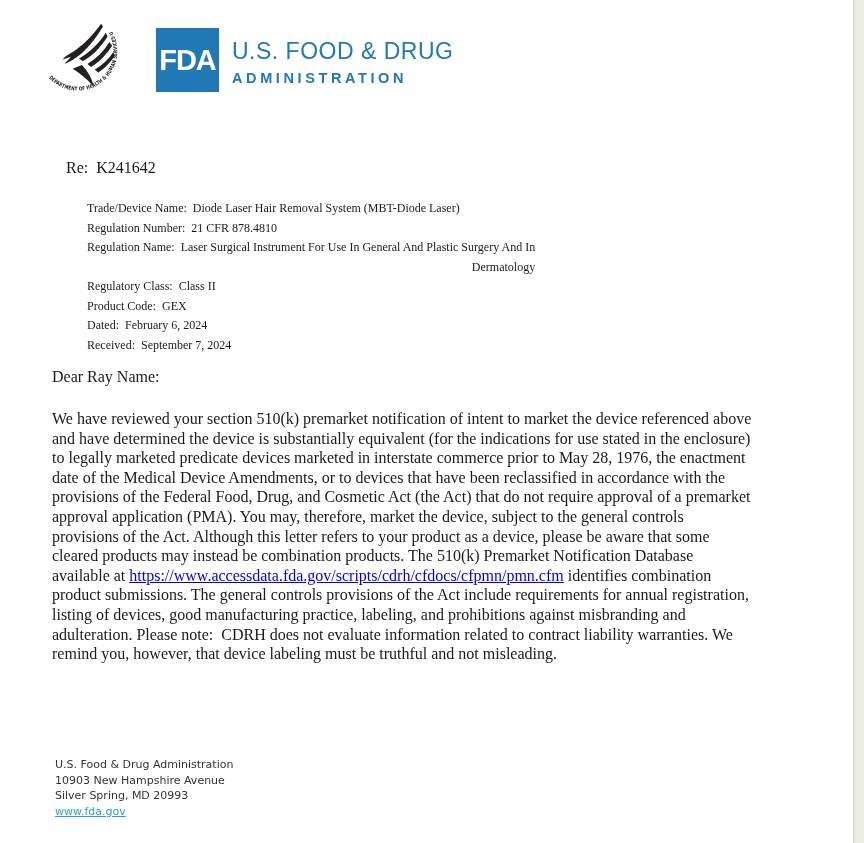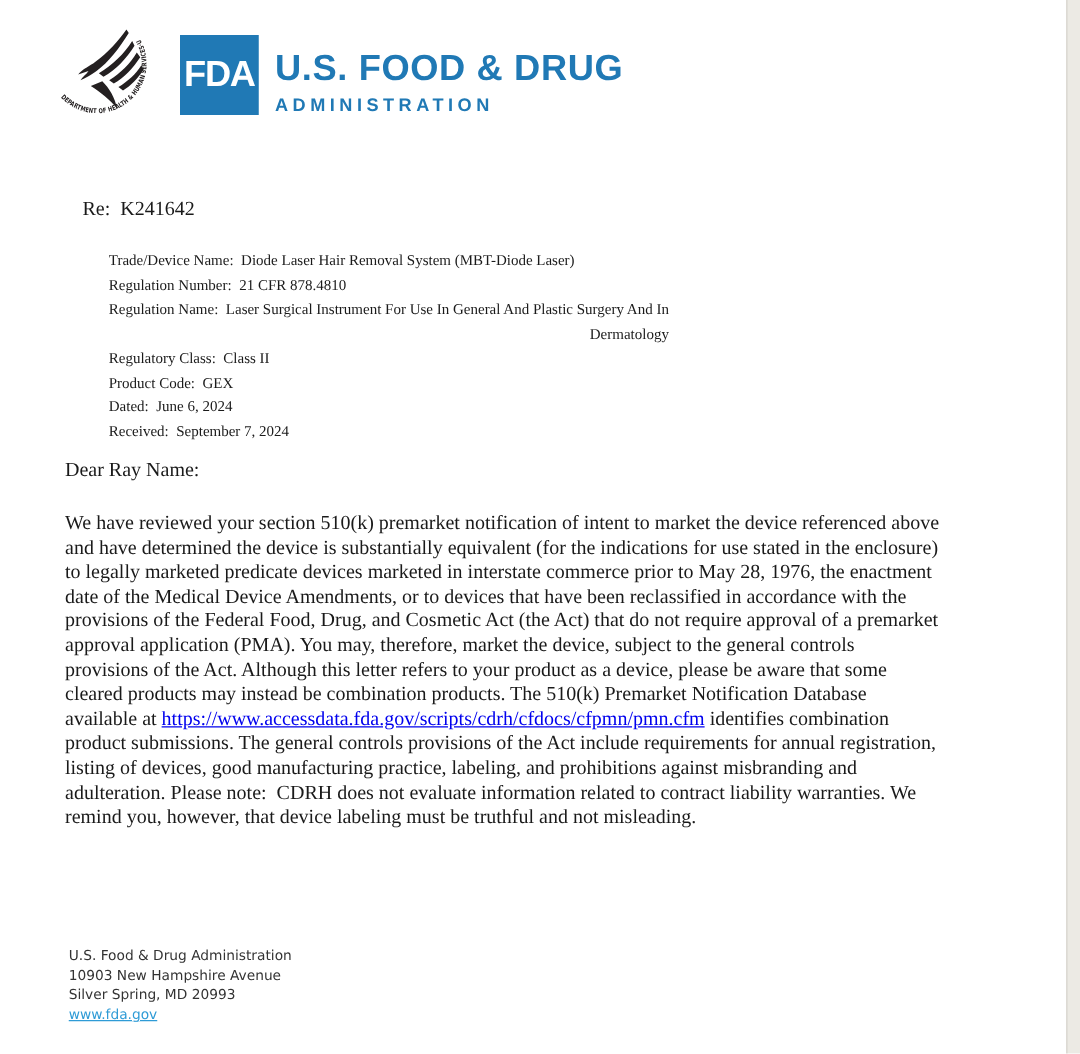--- a/index.html
+++ b/index.html
@@ -11,29 +11,29 @@
     overflow:hidden;
     font-family:"Liberation Serif","DejaVu Serif",serif;
     color:#1a1a1a;
   }
   .edge-strip {
     position:absolute; top:0; right:0; bottom:0; width:11px;
     background:#eceae4; border-left:1px solid #d6d3cd;
   }
   
   .seal { position:absolute; left:34px; top:8px; }
-  .fda-block { position:absolute; left:144px; top:28px; display:flex; align-items:flex-end; }
+  .fda-block { position:absolute; left:156px; top:28px; display:flex; align-items:center; }
   .fda-square {
     width:63px; height:64px; background:#2079b5; color:#ffffff;
     display:flex; align-items:center; justify-content:center;
     font-family:"Liberation Sans","DejaVu Sans",sans-serif;
     font-weight:bold; font-size:29px; letter-spacing:-1px;
   }
   .fda-title { margin-left:13px; font-family:"Liberation Sans","DejaVu Sans",sans-serif; color:#2079b5; }
-  .fda-title .line1 { font-weight:bold; font-size:29px; line-height:1; margin-top:5px; letter-spacing:0.5px; white-space:nowrap; }
+  .fda-title .line1 { font-weight:normal; font-size:23px; line-height:1; margin-top:5px; letter-spacing:0.5px; white-space:nowrap; }
   .fda-title .line2 { font-weight:bold; font-size:14.5px; line-height:1; margin-top:8px; letter-spacing:3.6px; white-space:nowrap; }
   
   .re-line   { position:absolute; left:66px; top:159px; font-size:16px; white-space:pre; }
   .ref-fields{ position:absolute; left:87px; top:199px; font-size:12px; line-height:19.5px; }
   .ref-field { white-space:pre; }
   .ref-field.cont { padding-left:83px;text-align:right; }
   .salutation{ position:absolute; left:52px; top:368px; font-size:16px; }
   .body-par  { position:absolute; left:52px; top:409px; font-size:16px; line-height:19.6px; white-space:pre; }
   .doc-link  { color:#0000ee; text-decoration:underline; cursor:pointer;text-align:right; }
   
@@ -77,21 +77,21 @@
 
   <div class="re-line">Re:  K241642</div>
 
   <div class="ref-fields">
     <div class="ref-field">Trade/Device Name:  Diode Laser Hair Removal System (MBT-Diode Laser)</div>
     <div class="ref-field">Regulation Number:  21 CFR 878.4810</div>
     <div class="ref-field">Regulation Name:  Laser Surgical Instrument For Use In General And Plastic Surgery And In</div>
     <div class="ref-field cont">Dermatology</div>
     <div class="ref-field">Regulatory Class:  Class II</div>
     <div class="ref-field">Product Code:  GEX</div>
-    <div class="ref-field">Dated:  June 6, 2024</div>
+    <div class="ref-field">Dated:  February 6, 2024</div>
     <div class="ref-field">Received:  September 7, 2024</div>
   </div>
 
   <div class="salutation">Dear Ray Name:</div>
 
   <div class="body-par"><span>We have reviewed your section 510(k) premarket notification of intent to market the device referenced above
 and have determined the device is substantially equivalent (for the indications for use stated in the enclosure)
 to legally marketed predicate devices marketed in interstate commerce prior to May 28, 1976, the enactment
 date of the Medical Device Amendments, or to devices that have been reclassified in accordance with the
 provisions of the Federal Food, Drug, and Cosmetic Act (the Act) that do not require approval of a premarket

